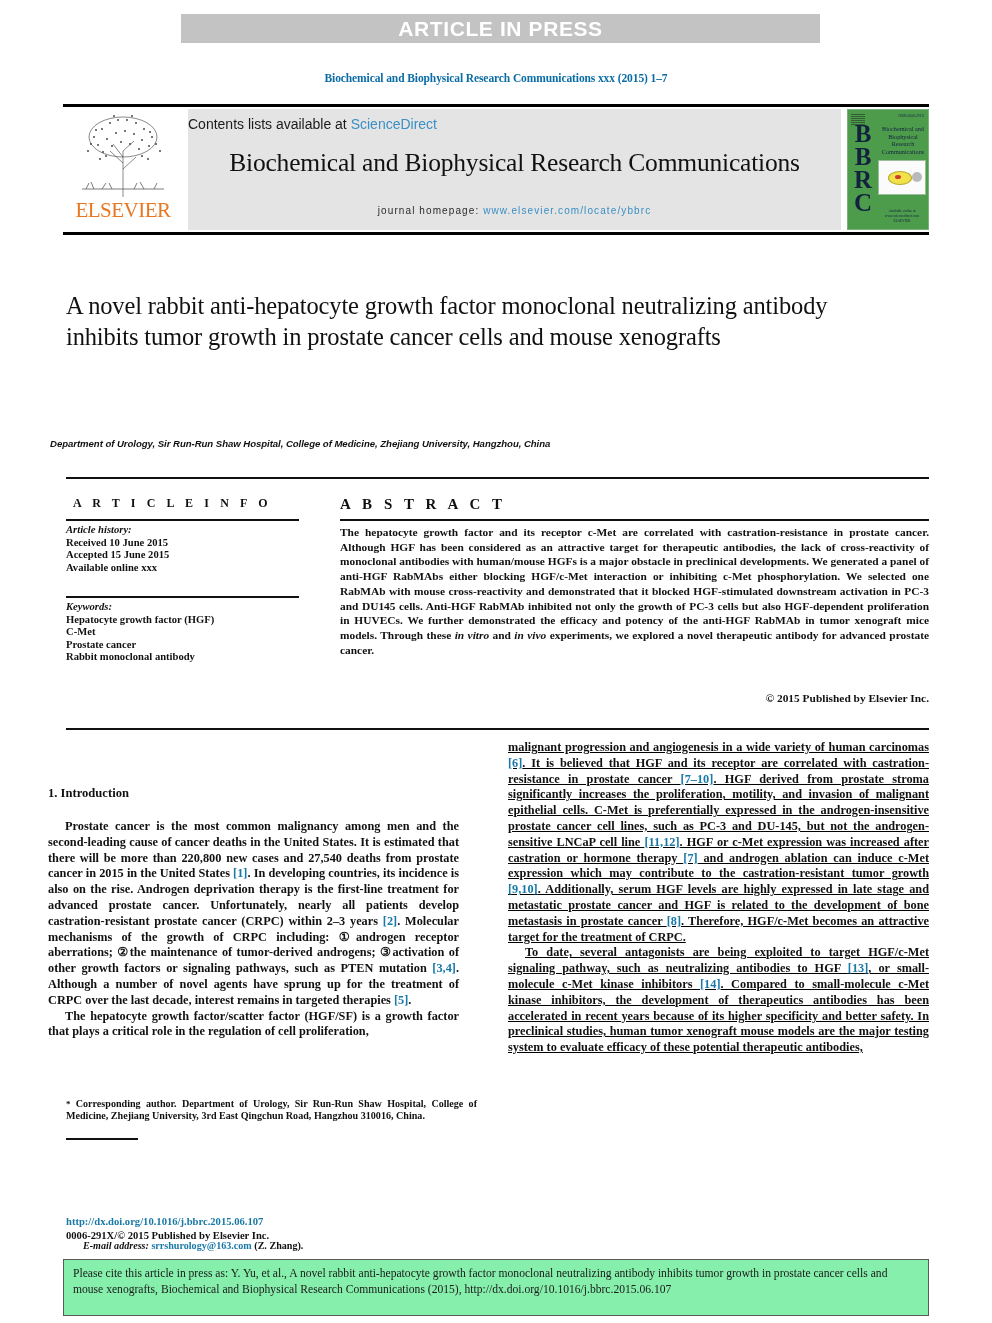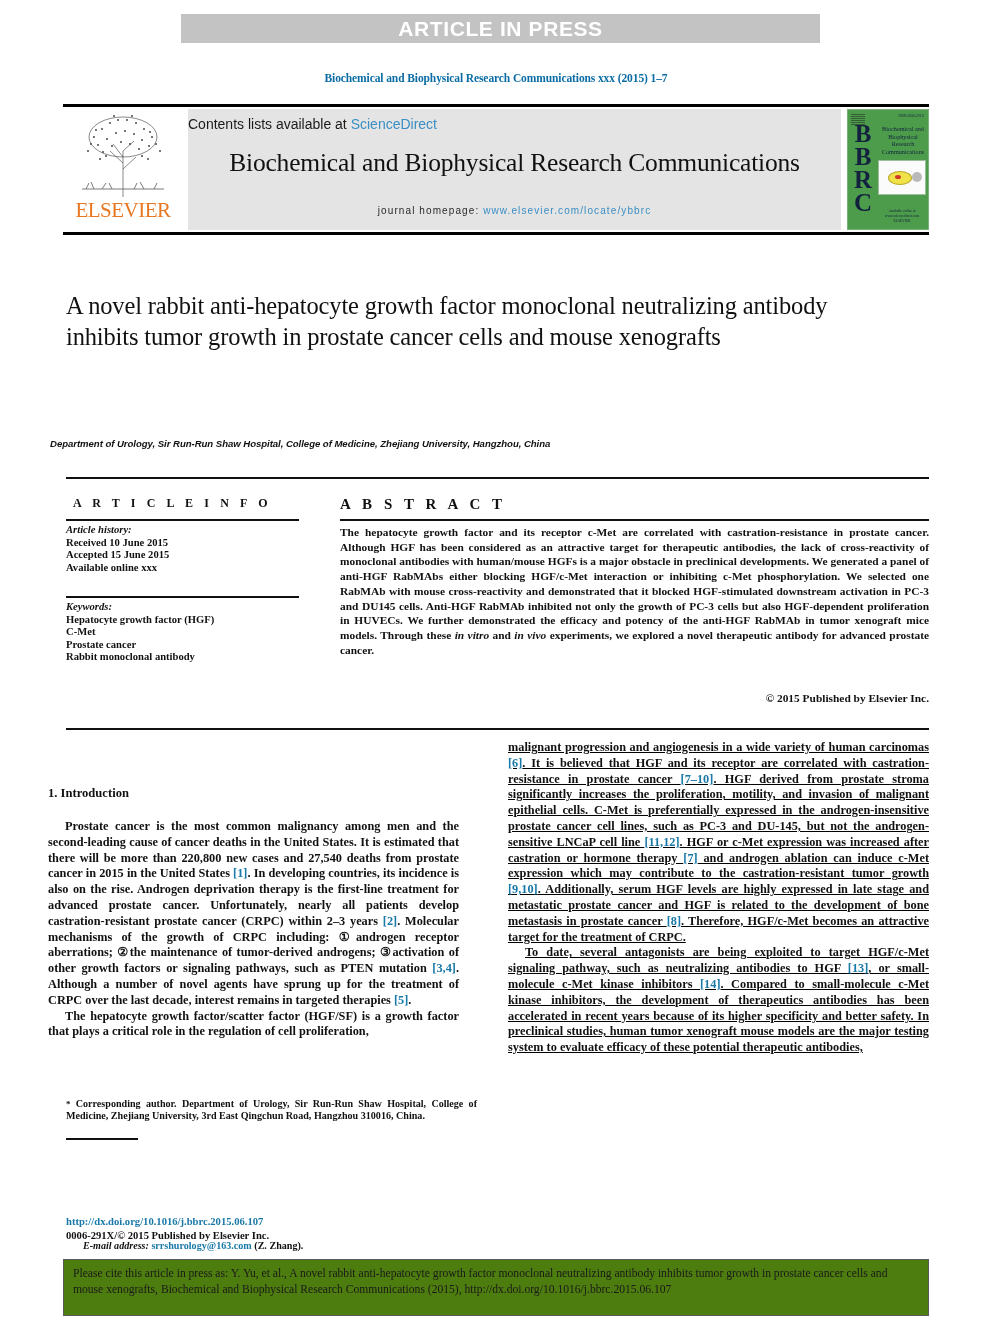--- a/index.html
+++ b/index.html
@@ -488,21 +488,21 @@
   }
 
   
   .cite-box {
     position: absolute;
     left: 63px;
     top: 1259px;
     width: 866px;
     height: 57px;
     border: 1.5px solid #5a5a5a;
-    background: #4d7c0f;
+    background: #86efac;
     box-sizing: border-box;
     padding: 6px 9px 0 9px;
   }
   .cite-text {
     font-family: "Liberation Serif", serif;
     font-size: 11.6px;
     line-height: 15.5px;
     color: #1a1a1a;
   }
 </style>

